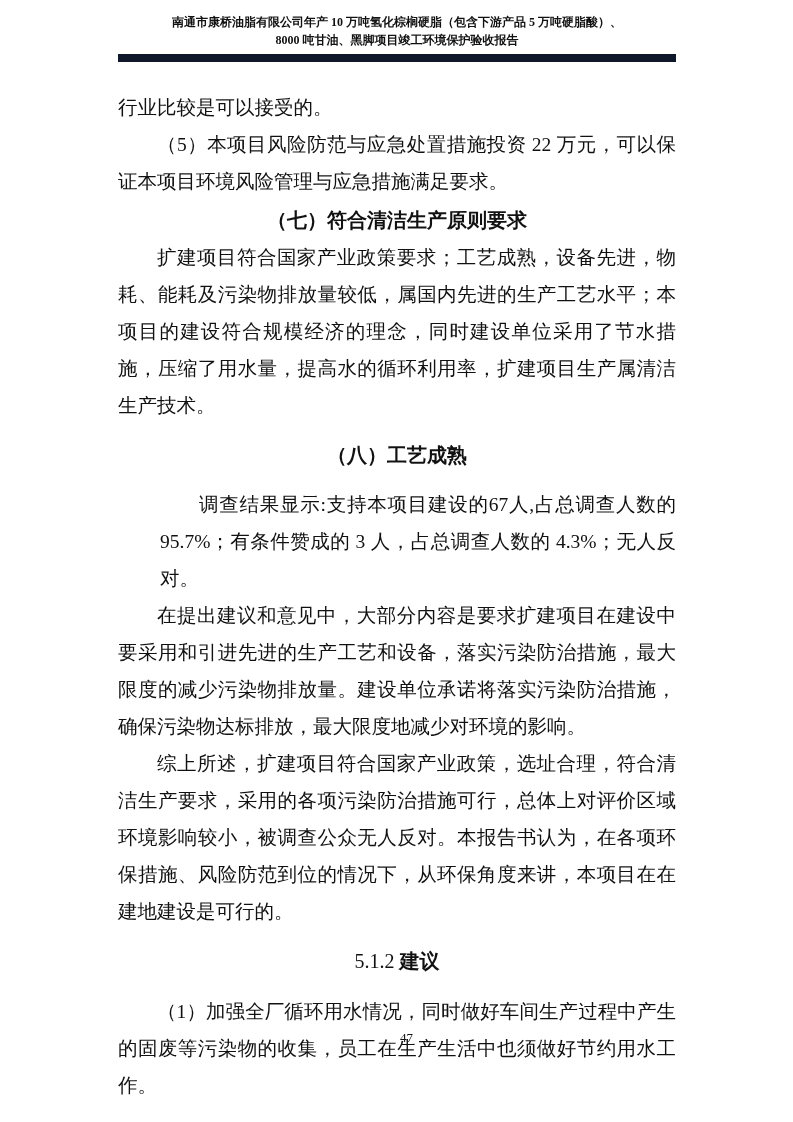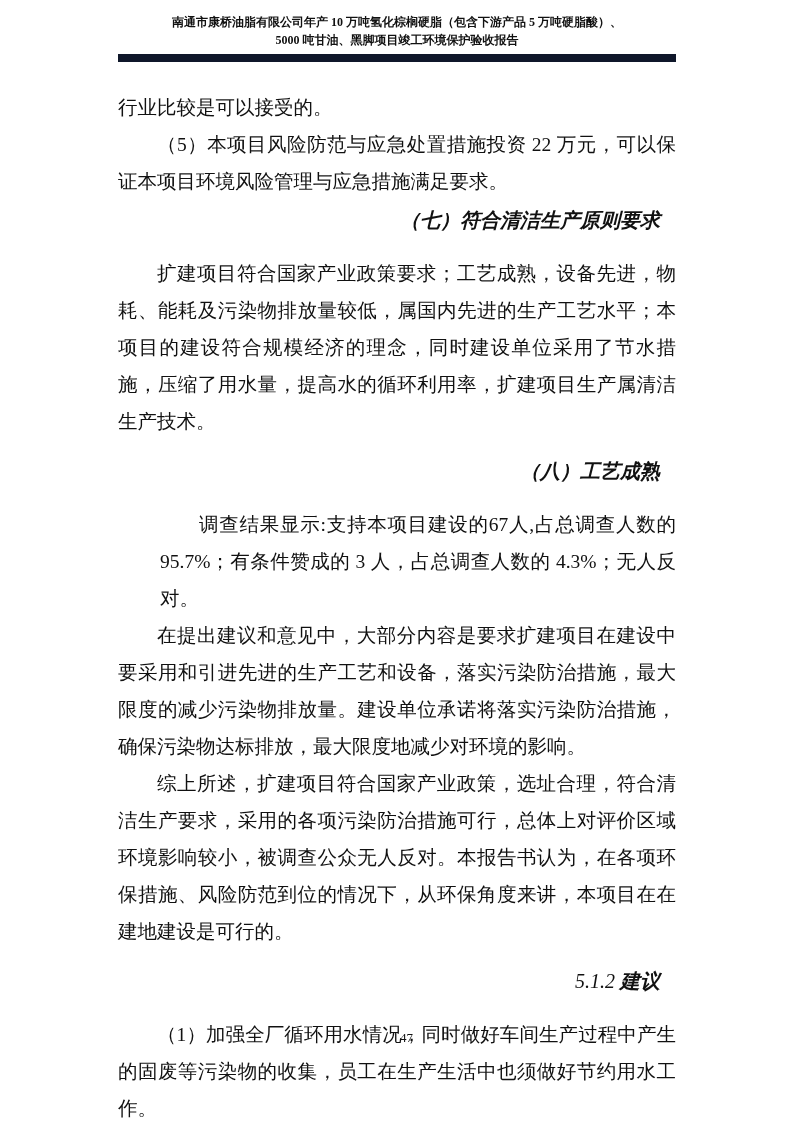--- a/index.html
+++ b/index.html
@@ -38,26 +38,25 @@
     text-align: justify;
   }
   .para {
     margin: 0;
     text-indent: 2em;
   }
   .para.no-indent {
     text-indent: 0;
   }
   .sec-heading {
-    margin: 16px;
+    margin: 0;
     font-size: 20px;
     line-height: 37px;
     font-weight: bold;
-    text-align: right;
-    font-style: italic;
+    text-align: center;
   }
   .gap-before-sm { margin-top: 2px; }
   .gap-before    { margin-top: 13px; }
   .gap-after-h   { margin-top: 12px; margin-left: 42px; }
   .heading-num {
     font-weight: normal;
     font-family: "Liberation Serif", "DejaVu Serif", serif;
   }
   .doc-footer {
     position: absolute;
@@ -70,21 +69,21 @@
     padding-left: 10px;
   }
 </style>
 </head>
 <body>
 
 <div class="page">
 
   <div class="doc-header">
     <div>南通市康桥油脂有限公司年产 10 万吨氢化棕榈硬脂（包含下游产品 5 万吨硬脂酸）、</div>
-    <div>5000 吨甘油、黑脚项目竣工环境保护验收报告</div>
+    <div>8000 吨甘油、黑脚项目竣工环境保护验收报告</div>
   </div>
 
   <div class="doc-body">
 
     <p class="para no-indent">行业比较是可以接受的。</p>
 
     <p class="para">（5）本项目风险防范与应急处置措施投资 22 万元，可以保证本项目环境风险管理与应急措施满足要求。</p>
 
     <h3 class="sec-heading gap-before-sm">（七）符合清洁生产原则要求</h3>
 

